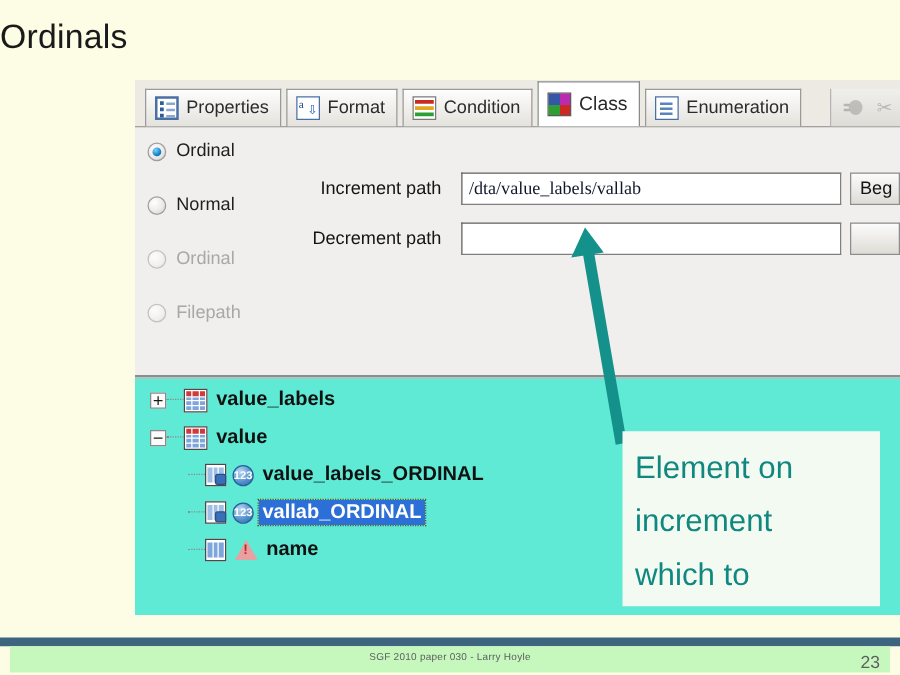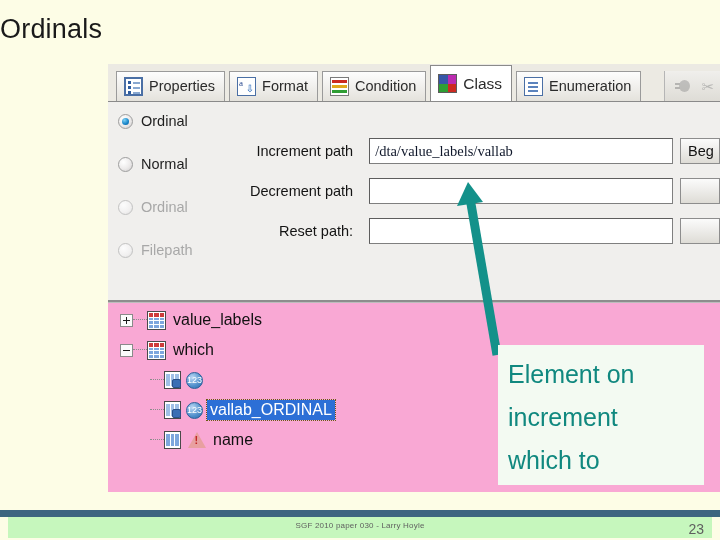--- a/index.html
+++ b/index.html
@@ -205,23 +205,24 @@
     box-sizing: border-box;
     font-size: 14.5px; color: #141414;
     display:flex; align-items:center;
     overflow:hidden; white-space:nowrap;
   }
 
   
   .tree-panel {
     position: relative;
     height: 190px;
-    background: #f9a8d4;
+    background: #5eead4;
     border-top: 1px solid #bdbdbd;
     overflow: hidden;
+    font-weight: bold;
   }
   .tree { position: absolute; left: 0; top: -14px; width: 100%; }
   .tnode {
     display: flex; align-items: center;
     height: 30px;
     font-size: 16px; color: #111111;
     white-space: nowrap;
   }
   .exp {
     width: 13px; height: 13px;
@@ -433,25 +434,20 @@
         <span class="field-input">/dta/value_labels/vallab</span>
         <span class="field-btn">Beg</span>
       </div>
 
       <div class="field-row">
         <span class="field-label">Decrement path</span>
         <span class="field-input"></span>
         <span class="field-btn"></span>
       </div>
 
-      <div class="field-row">
-        <span class="field-label">Reset path:</span>
-        <span class="field-input"></span>
-        <span class="field-btn"></span>
-      </div>
     </div>
   </div>
 
   <div class="tree-panel">
     <div class="tree">
 
       <div class="tnode" style="height:16px;">
         <span style="width:30px"></span>
 
       </div>
@@ -488,34 +484,35 @@
             <u></u>
             <u></u>
             <u></u>
             <u></u>
             <u></u>
             <u></u>
             <u></u>
             <u></u>
             <u></u>
         </span>
-        <span class="tlabel">which</span>
+        <span class="tlabel">value</span>
       </div>
 
       <div class="tnode">
         <span style="width:42px"></span>
         <span class="dots"></span>
         <span class="ic-piece">
           <i></i>
             <i></i>
             <i></i>
             <span class="knob"></span>
         </span>
         <span style="width:5px"></span>
         <span class="ic-123">123</span>
+        <span class="tlabel">value_labels_ORDINAL</span>
       </div>
 
       <div class="tnode">
         <span style="width:42px"></span>
         <span class="dots"></span>
         <span class="ic-piece">
           <i></i>
             <i></i>
             <i></i>
             <span class="knob"></span>

